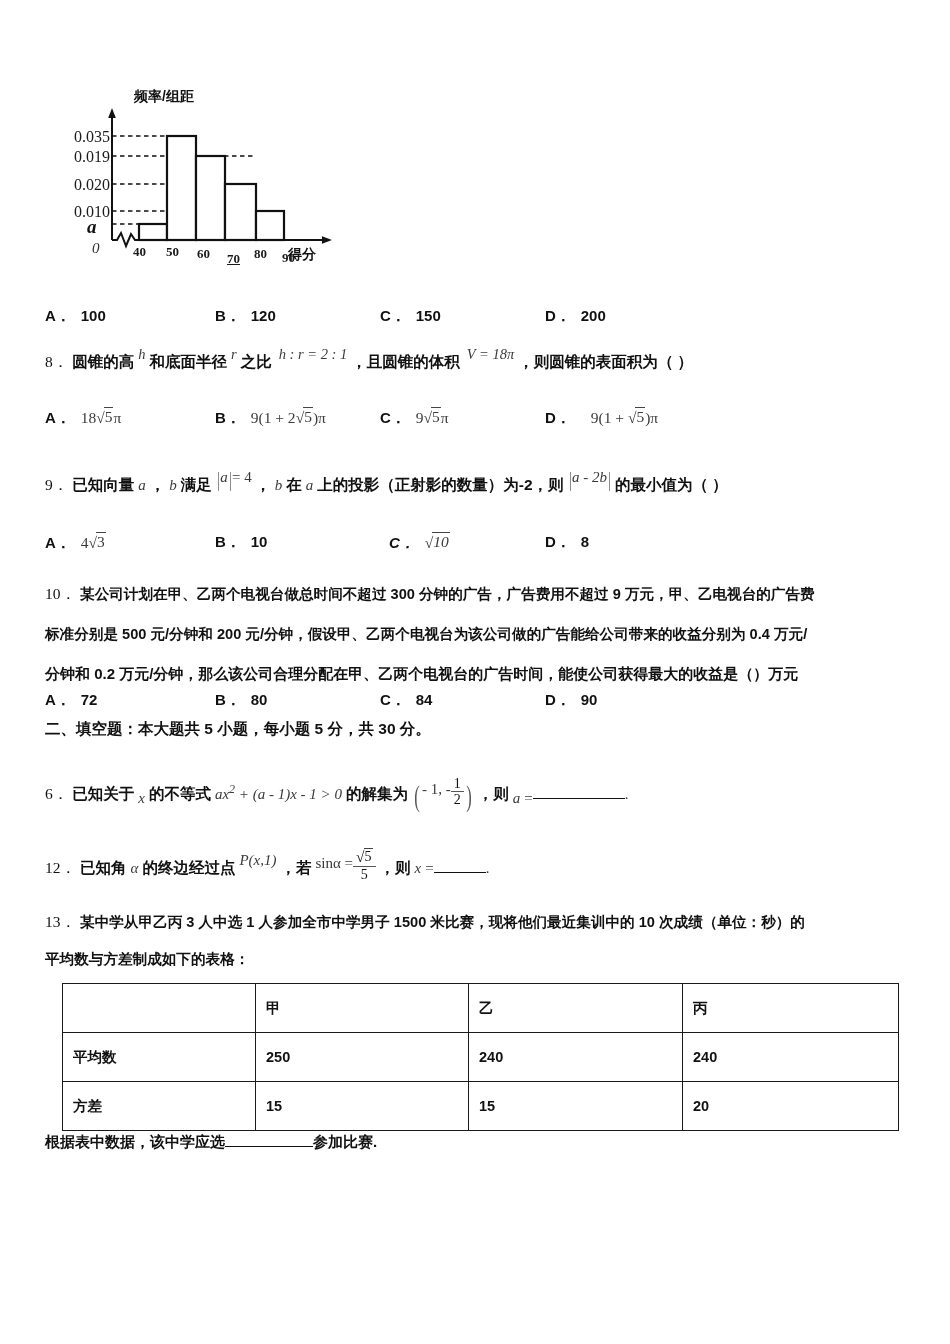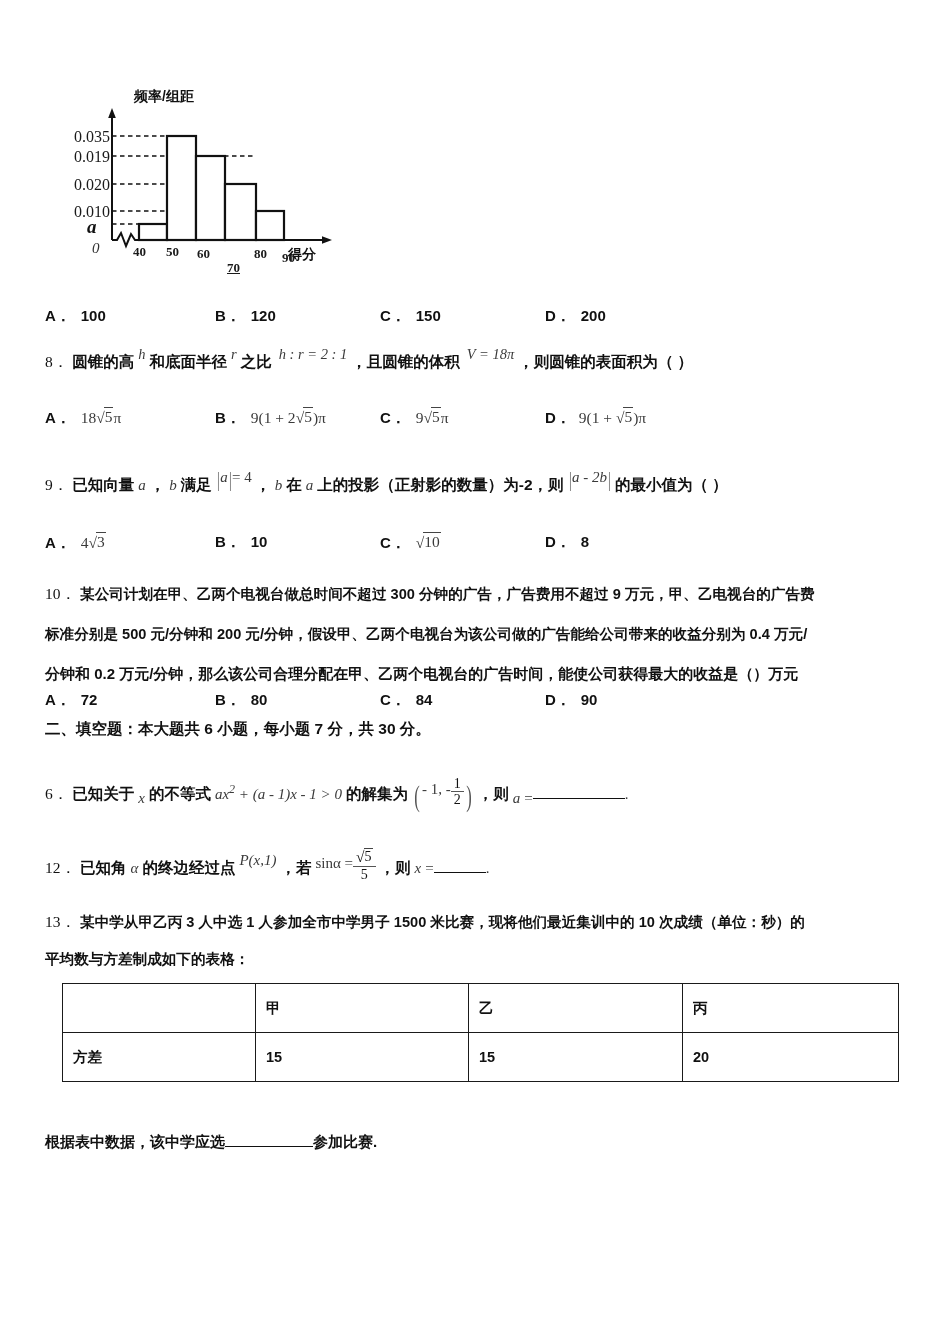--- a/index.html
+++ b/index.html
@@ -215,21 +215,21 @@
     <div class="a-lbl" style="left:27px; top:128px;">a</div>
     <div class="zero-lbl" style="left:32px; top:152px;">0</div>
 
     <div class="axis-title" style="left:50px; top:0px;margin-left:24px;">频率/组距</div>
 
     <div class="axis-title" style="left:228px; top:158px;">得分</div>
 
     <div class="xtick" style="left:73px; top:156px;">40</div>
     <div class="xtick" style="left:106px; top:156px;">50</div>
     <div class="xtick" style="left:137px; top:158px;">60</div>
-    <div class="xtick" style="left:167px; top:172px;text-decoration:underline;">70</div>
+    <div class="xtick" style="left:167px; top:163px;text-decoration:underline;">70</div>
     <div class="xtick" style="left:194px; top:158px;">80</div>
     <div class="xtick" style="left:222px; top:162px;">90</div>
 
     <svg class="chart-svg" width="320" height="190" viewBox="0 0 320 190">
 
       <g stroke="#111" stroke-width="1.6" stroke-dasharray="4.5,3.5" fill="none">
         <line x1="52" y1="48" x2="122" y2="48"></line>
         <line x1="52" y1="68" x2="196" y2="68"></line>
         <line x1="52" y1="96" x2="165" y2="96"></line>
         <line x1="52" y1="123" x2="222" y2="123"></line>
@@ -311,21 +311,21 @@
       </span>
     </div>
     <div class="opt" style="left:335px;">
       <span class="let">C．</span>
       <span class="valm" style="margin-left:6px;">
         <span>9</span><span class="rad"><span class="sign">√</span><span class="radw">5</span></span><span>π</span>
       </span>
     </div>
     <div class="opt" style="left:500px;">
       <span class="let">D．</span>
-      <span class="valm" style="margin-left:4px;">
+      <span class="valm" style="margin-left:16px;">
         <span>9(1 + </span><span class="rad"><span class="sign">√</span><span class="radw">5</span></span><span>)π</span>
       </span>
     </div>
   </div>
 
   <div class="abs" style="left:45px; top:475px; width:890px;">
     <span class="num-lbl">9．</span>
     <span class="cn">已知向量</span>
     <span class="mathi">a</span>
     <span class="cn">，</span>
@@ -349,21 +349,21 @@
     <div class="opt" style="left:0px;">
       <span class="let">A．</span>
       <span class="valm" style="margin-left:6px;">
         <span>4</span><span class="rad"><span class="sign">√</span><span class="radw">3</span></span>
       </span>
     </div>
     <div class="opt" style="left:170px;">
       <span class="let">B．</span>
       <span class="val" style="margin-left:6px;">10</span>
     </div>
-    <div class="opt" style="left:335px;">
+    <div class="opt" style="left:344px;font-style:italic;">
       <span class="let">C．</span>
       <span class="valm" style="margin-left:6px;">
         <span class="rad"><span class="sign">√</span><span class="radw">10</span></span>
       </span>
     </div>
     <div class="opt" style="left:500px;">
       <span class="let">D．</span>
       <span class="val" style="margin-left:6px;">8</span>
     </div>
   </div>
@@ -391,21 +391,21 @@
     <div class="opt" style="left:335px;">
       <span class="let">C．</span>
       <span class="val" style="margin-left:6px;">84</span>
     </div>
     <div class="opt" style="left:500px;">
       <span class="let">D．</span>
       <span class="val" style="margin-left:6px;">90</span>
     </div>
   </div>
 
-  <div class="abs cn" style="left:45px; top:719px;">二、填空题：本大题共 6 小题，每小题 7 分，共 30 分。</div>
+  <div class="abs cn" style="left:45px; top:719px;">二、填空题：本大题共 5 小题，每小题 5 分，共 30 分。</div>
 
   <div class="abs" style="left:45px; top:780px; width:890px;">
     <span class="num-lbl">6．</span>
     <span class="cn">已知关于</span>
     <span class="mathi" style="position:relative; top:4px;">x</span>
     <span class="cn">的不等式</span>
     <span class="mathi"><span>ax</span><span style="position:relative; top:-6px; font-size:12px;">2</span> <span>+ (a - 1)x - 1 &gt; 0</span></span>
     <span class="cn">的解集为</span>
     <span style="white-space:nowrap;">
       <span class="bigparen">(</span><span class="mathr" style="position:relative; top:-5px;">- 1, -</span><span class="frac" style="position:relative; top:-4px;"><span class="n">1</span><span class="d">2</span></span><span class="bigparen">)</span>
@@ -446,20 +446,26 @@
       <col style="width:216px;">
     </colgroup>
     <tbody>
       <tr>
         <td></td>
         <td>甲</td>
         <td>乙</td>
         <td>丙</td>
       </tr>
       <tr>
+        <td>平均数</td>
+        <td>250</td>
+        <td>240</td>
+        <td>240</td>
+      </tr>
+      <tr>
         <td>方差</td>
         <td>15</td>
         <td>15</td>
         <td>20</td>
       </tr>
     </tbody>
   </table>
 
   <div class="abs cn" style="left:45px; top:1133px; font-size:15px;">
     <span>根据表中数据，该中学应选</span><span class="blank-long" style="width:88px;"></span><span>参加比赛.</span>

